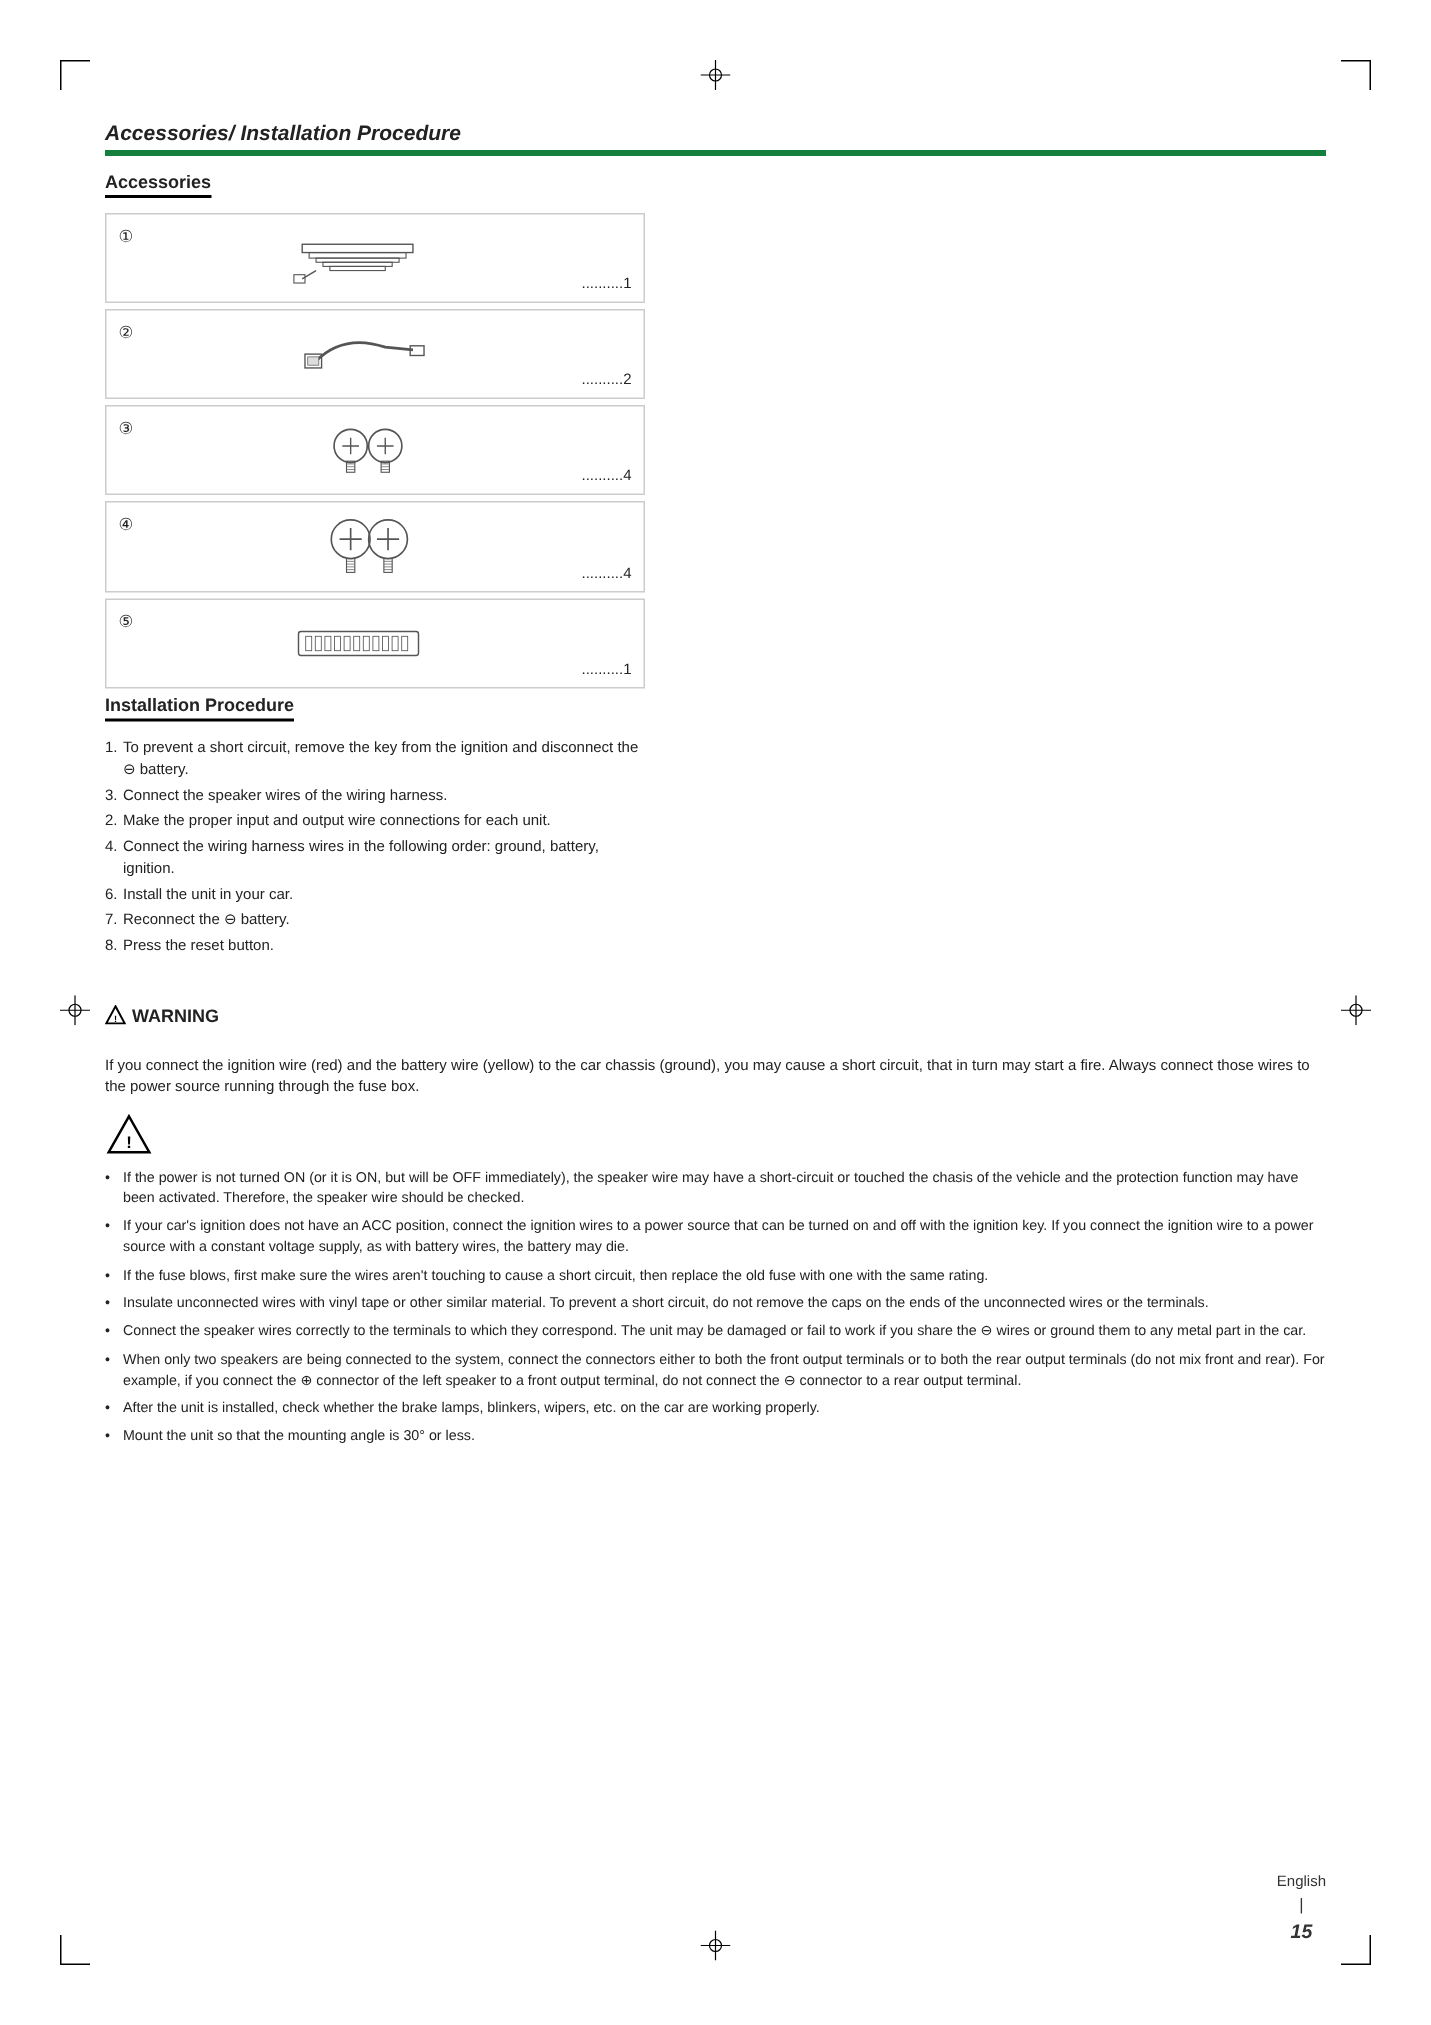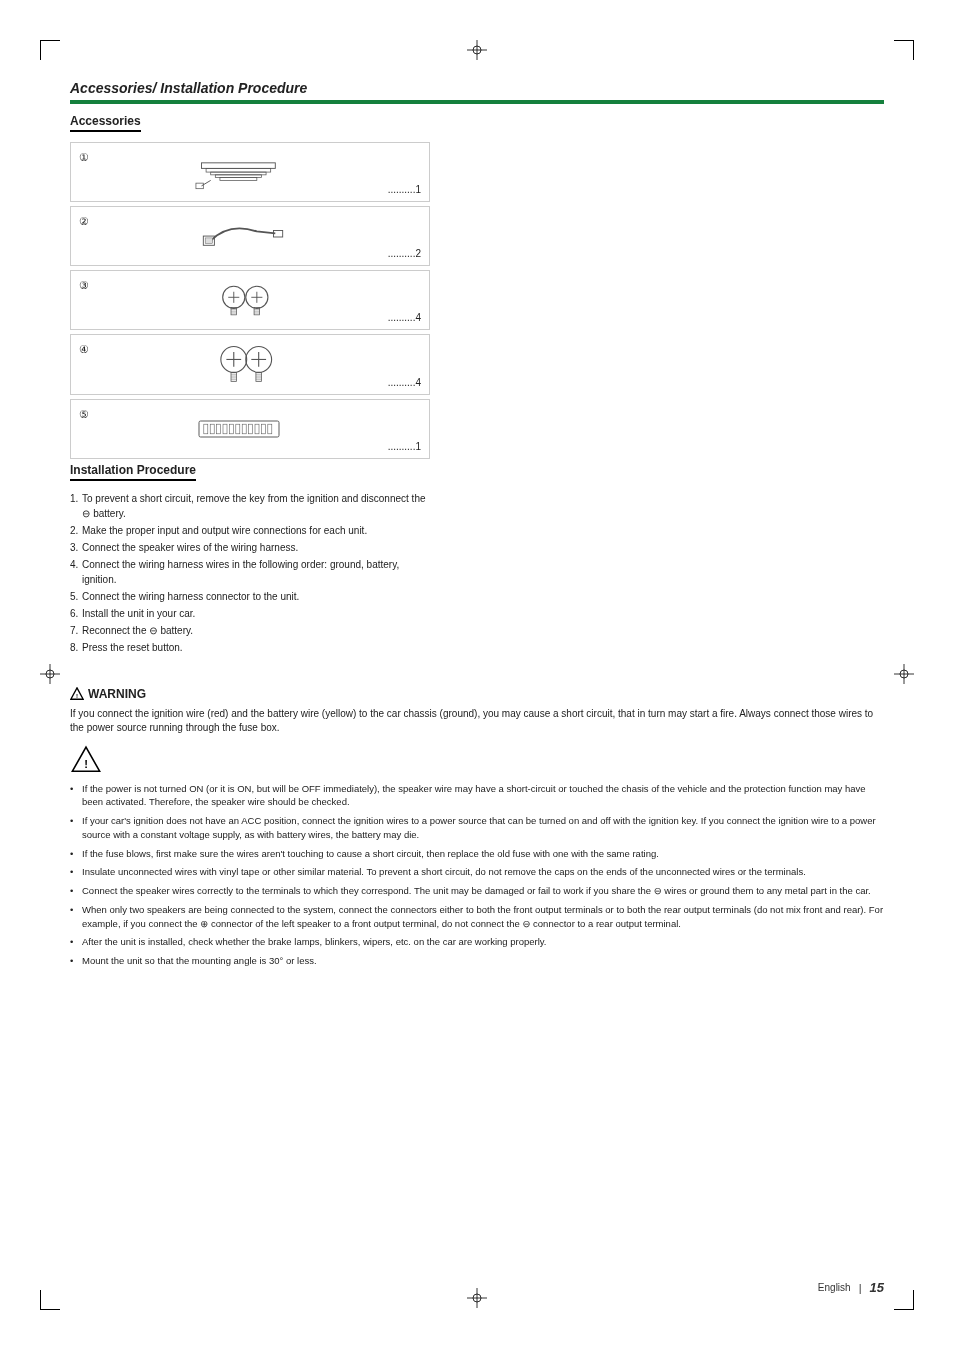--- a/index.html
+++ b/index.html
@@ -167,21 +167,21 @@
     
     .warning-section {
       margin-bottom: 14px;
     }
     .warning-title {
       font-size: 12px;
       font-weight: bold;
       display: flex;
       align-items: center;
       gap: 4px;
-      margin-bottom: 6px;
+      margin-bottom: 20px;
     }
     .warning-triangle {
       display: inline-block;
       width: 14px;
       height: 14px;
     }
     .warning-main-text {
       font-size: 10px;
       line-height: 1.45;
       margin-bottom: 8px;
@@ -216,20 +216,21 @@
       left: 0;
     }
 
     
     .page-footer {
       position: absolute;
       bottom: 10px;
       right: 0;
       font-size: 11px;
       color: #333;
+      flex-direction: column;
     }
     .page-footer-lang {
       font-size: 10px;
     }
     .page-footer-divider {
       margin: 0 4px;
     }
     .page-footer-num {
       font-weight: bold;
       font-size: 13px;
@@ -400,24 +401,23 @@
             </div>
             <span class="accessory-count">..........1</span>
           </div>
         </div>
       </div>
 
       <div class="install-section">
         <div class="section-title">Installation Procedure</div>
         <ol class="install-list">
           <li data-num="1">To prevent a short circuit, remove the key from the ignition and disconnect the ⊖ battery.</li>
+          <li data-num="3">Connect the speaker wires of the wiring harness.</li>
           <li data-num="2">Make the proper input and output wire connections for each unit.</li>
-          <li data-num="3">Connect the speaker wires of the wiring harness.</li>
           <li data-num="4">Connect the wiring harness wires in the following order: ground, battery, ignition.</li>
-          <li data-num="5">Connect the wiring harness connector to the unit.</li>
           <li data-num="6">Install the unit in your car.</li>
           <li data-num="7">Reconnect the ⊖ battery.</li>
           <li data-num="8">Press the reset button.</li>
         </ol>
       </div>
     </div>
 
     <div class="right-col">
       <div class="warning-section">
         <div class="warning-title">

